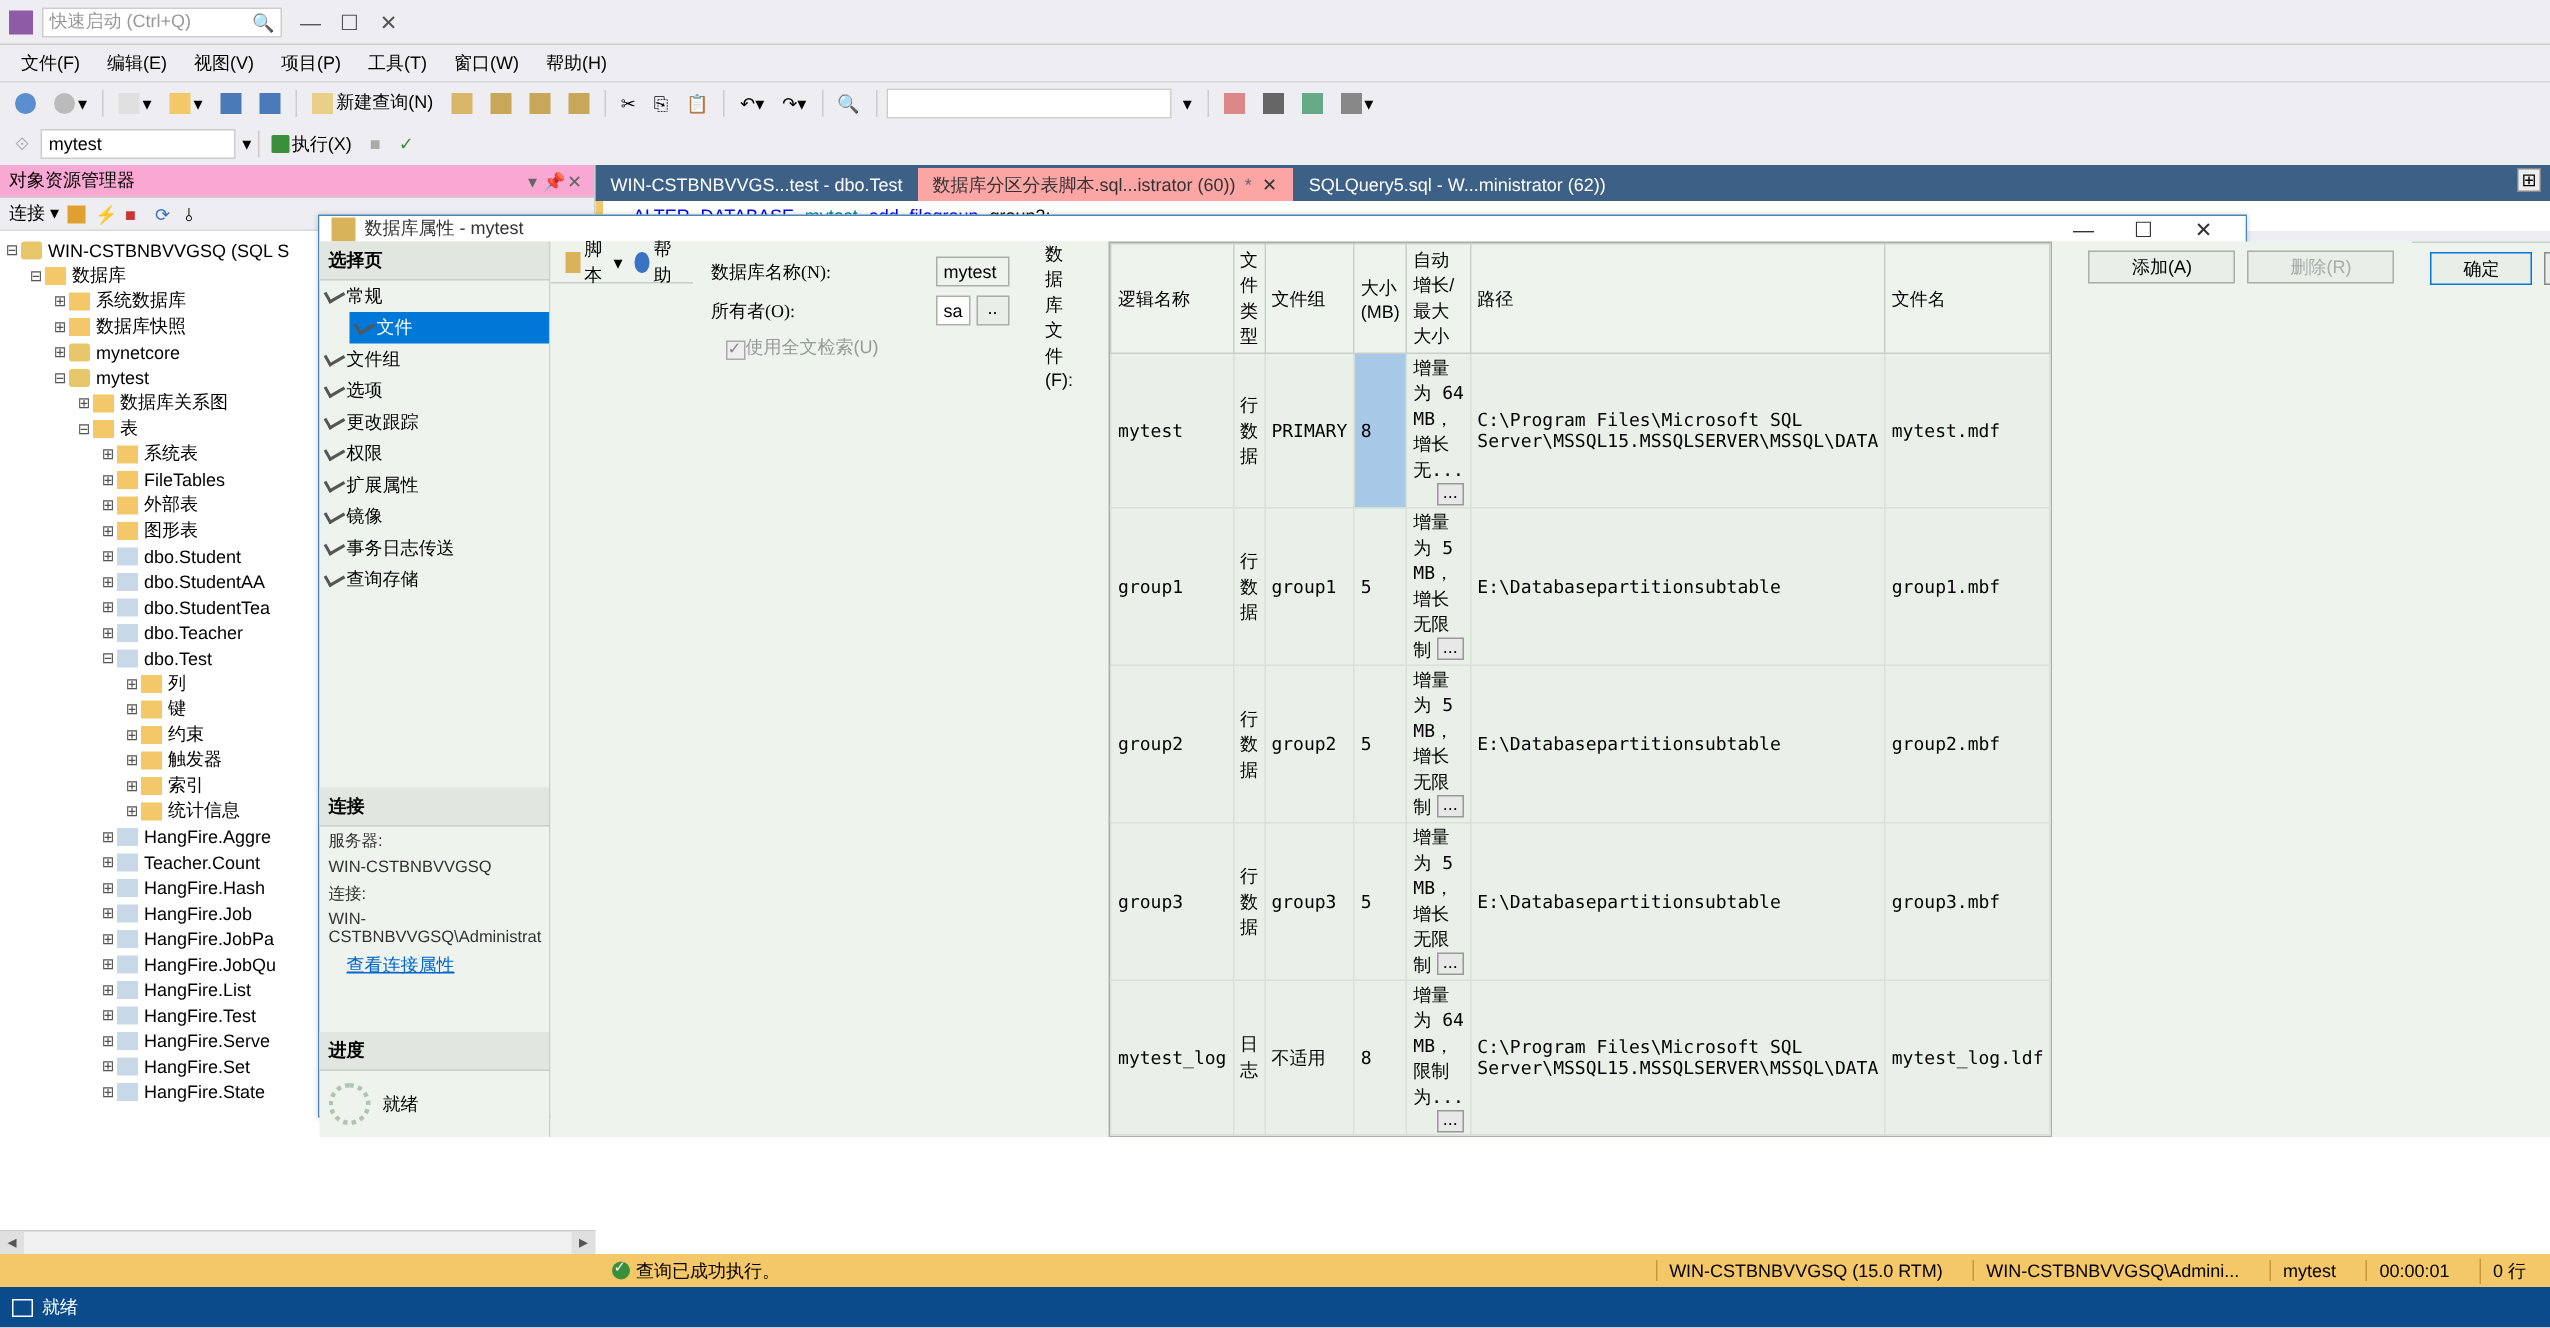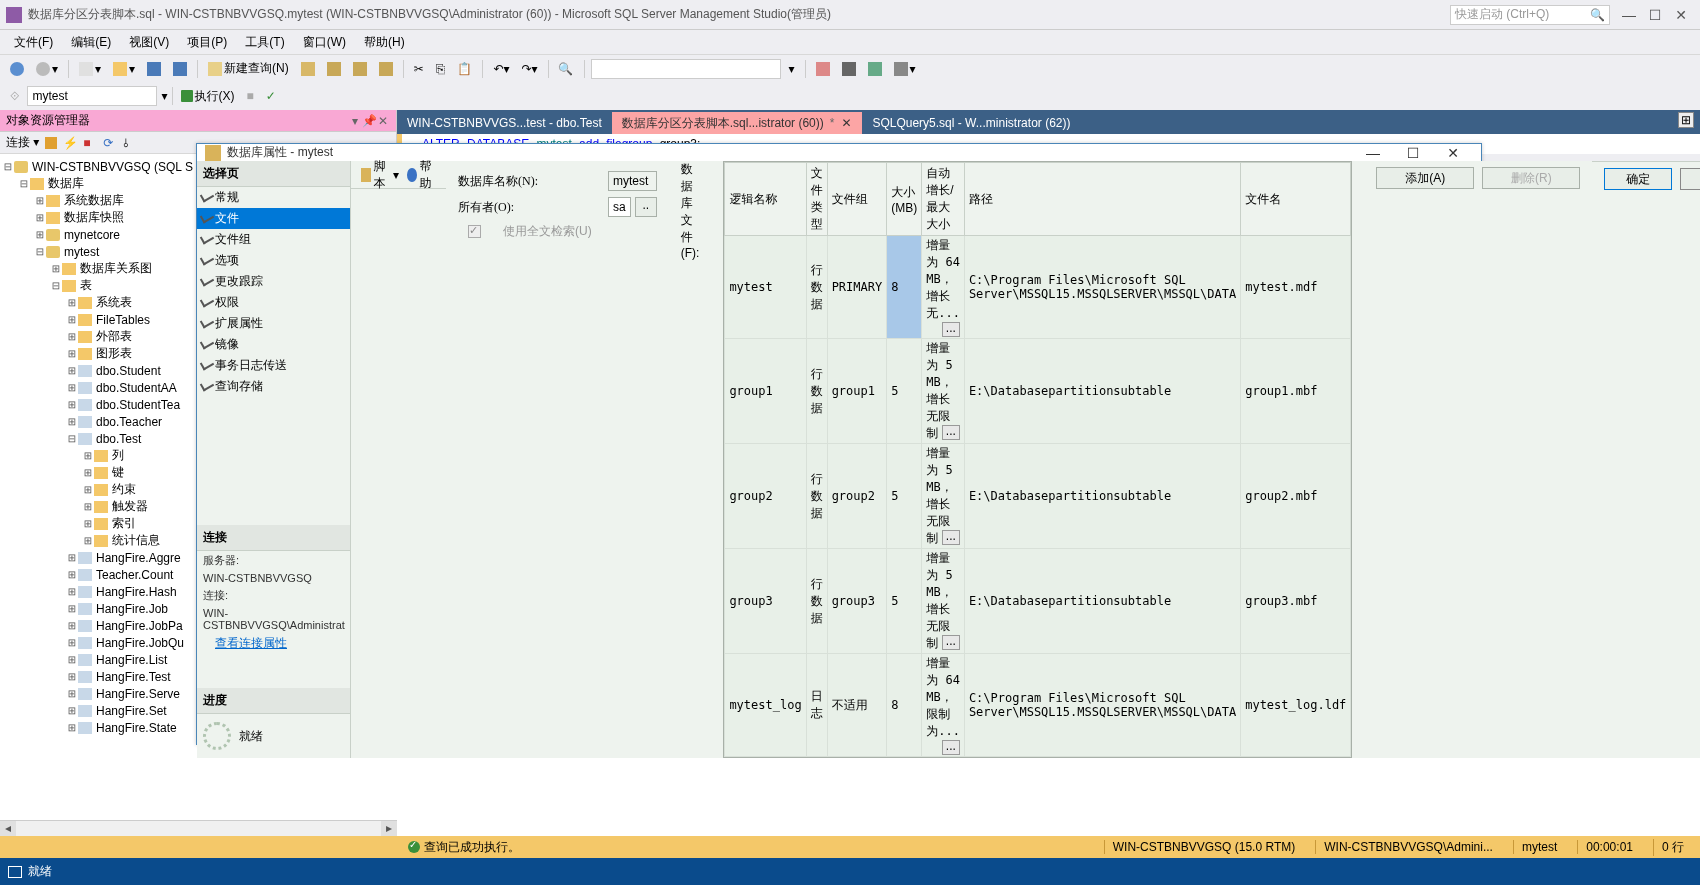--- a/index.html
+++ b/index.html
@@ -38,47 +38,47 @@
 .doc-tabs{height:24px;background:#3c6086;display:flex;align-items:flex-end;}
 .doc-tabs .tab{height:22px;padding:0 10px;display:flex;align-items:center;gap:6px;color:#fff;font-size:11px;}
 .doc-tabs .tab.active{background:#fca5a5;color:#333;}
 .doc-tabs .tab .cl{width:12px;text-align:center;}
 .sql-ed{height:20px;background:#fff;border-left:5px solid #f4c869;display:flex;align-items:center;padding-left:20px;font-family:Consolas,monospace;}
 .sql-ed .kw1{color:#0000ff;}
 .sql-ed .kw2{color:#0000ff;}
 .sql-ed .nm{color:#008080;}
 .sql-ed .plain{color:#000;}
 .sql-sidebar{position:absolute;right:6px;top:112px;width:16px;height:16px;border:1px solid #888;background:#eee;text-align:center;line-height:14px;}
-.dialog{position:absolute;left:196px;top:143px;width:1286px;height:602px;background:#eef3ee;border:1px solid #4a86b8;display:flex;flex-direction:column;box-shadow:0 0 4px rgba(0,0,0,0.2);}
+.dialog{position:absolute;left:212px;top:143px;width:1286px;height:602px;background:#eef3ee;border:1px solid #4a86b8;display:flex;flex-direction:column;box-shadow:0 0 4px rgba(0,0,0,0.2);}
 .dialog .dtitle{height:28px;background:#fff;display:flex;align-items:center;padding:0 8px;color:#333;}
 .dialog .dtitle .dic{width:16px;height:16px;background:#d9b35a;margin-right:6px;}
 .dialog .dtitle .dt{flex:1;}
 .dialog .dtitle .db{width:40px;text-align:center;font-size:14px;}
 .dialog .dbody{flex:1;display:flex;}
 .dialog .dnav{width:154px;background:#eef3ee;border-right:1px solid #c8d0c8;display:flex;flex-direction:column;}
 .dialog .dnav .sect{font-weight:bold;padding:4px 6px;background:#e1e6e1;border-bottom:1px solid #c8d0c8;}
 .dialog .dnav .item{padding:2px 6px 2px 18px;position:relative;}
 .dialog .dnav .item::before{content:'';position:absolute;left:4px;top:5px;width:10px;height:6px;border-left:2px solid #555;border-bottom:2px solid #555;transform:rotate(-30deg);}
-.dialog .dnav .item.sel{background:#0078d7;color:#fff;}
+.dialog .dnav .item.sel{background:#0078d7;color:#fff;margin-left:20px;}
 .dialog .dnav .cdet{padding:2px 6px;font-size:11px;color:#333;}
 .dialog .dnav .link{color:#0066cc;text-decoration:underline;padding:2px 6px 6px 18px;}
 .dialog .dnav .prog{padding:8px 6px;display:flex;align-items:center;gap:8px;}
 .dialog .dnav .spin{width:28px;height:28px;border:3px dotted #b0c4b0;border-radius:50%;}
 .dialog .dmain{flex:1;display:flex;flex-direction:row;background:#eef3ee;}
 .dialog .dtb{height:28px;display:flex;align-items:center;padding:0 10px;gap:8px;border-bottom:1px solid #c8d0c8;}
 .dialog .dtb .tb{display:flex;align-items:center;gap:3px;}
 .dialog .dtb .tb .ic{width:14px;height:14px;background:#d9b35a;}
 .dialog .dtb .tb.help .ic{background:#3a72c4;border-radius:50%;}
 .dialog .dform{padding:10px 12px;}
 .dialog .dform .frow{display:flex;align-items:center;margin-bottom:6px;}
 .dialog .dform .flab{width:150px;font-family:Liberation Serif, serif;}
 .dialog .dform .finp{flex:1;height:20px;border:1px solid #a8b0a8;background:#fff;padding:0 4px;display:flex;align-items:center;font-family:Consolas,monospace;}
 .dialog .dform .finp.ro{background:#eef3ee;}
 .dialog .dform .fbtn{width:22px;height:20px;border:1px solid #a8b0a8;background:#e8eee8;margin-left:4px;text-align:center;}
-.dialog .dform .fchk{display:flex;align-items:center;gap:22px;color:#999;padding-left:10px;}
+.dialog .dform .fchk{display:flex;align-items:flex-end;gap:0;color:#999;padding-left:10px;}
 .dialog .dform .fchk .cb{width:13px;height:13px;border:1px solid #aaa;background:#eee;position:relative;}
 .dialog .dform .fchk .cb::after{content:'✓';position:absolute;left:0;top:-2px;color:#888;font-size:11px;}
 .dialog .grid-lbl{padding:0 12px 4px;}
 .dialog .grid{margin:0 12px;border:1px solid #a8b0a8;background:#fff;}
 .dialog .grid table{width:100%;border-collapse:collapse;}
 .dialog .grid th{background:#eef3ee;border:1px solid #c8d0c8;padding:2px 4px;text-align:left;font-weight:normal;height:18px;}
 .dialog .grid td{border:1px solid #d8e0d8;padding:1px 4px;height:18px;font-family:"SimSun",Consolas,monospace;font-size:12px;background:#e8f0e8;}
 .dialog .grid td.selcell{background:#a8c8e8;}
 .dialog .grid td .eb{float:right;width:18px;height:15px;border:1px solid #999;background:#e8e8e8;text-align:center;line-height:11px;font-family:sans-serif;}
 .dialog .grid-spacer{flex:1;}
@@ -98,21 +98,20 @@
 .bottom-bar .ic{width:14px;height:12px;border:1px solid #fff;margin-right:6px;}
 .hscroll{position:absolute;left:0;bottom:49px;width:397px;height:16px;background:#f0f0f0;border-top:1px solid #ccc;display:flex;}
 .hscroll .ar{width:16px;background:#e0e0e0;text-align:center;line-height:14px;color:#555;}
 .hscroll .tr{flex:1;}
 </style>
 </head>
 <body>
 
 <div class="title-bar">
   <span class="ico"></span>
-  <span class="tt">数据库分区分表脚本.sql - WIN-CSTBNBVVGSQ.mytest (WIN-CSTBNBVVGSQ\Administrator (60)) - Microsoft SQL Server Management Studio(管理员)</span>
   <div class="ql">
     <span>快速启动 (Ctrl+Q)</span>
     <span class="mg">🔍</span>
   </div>
   <span class="win-btn">—</span>
   <span class="win-btn">☐</span>
   <span class="win-btn">✕</span>
 </div>
 
 <div class="menu-bar">

